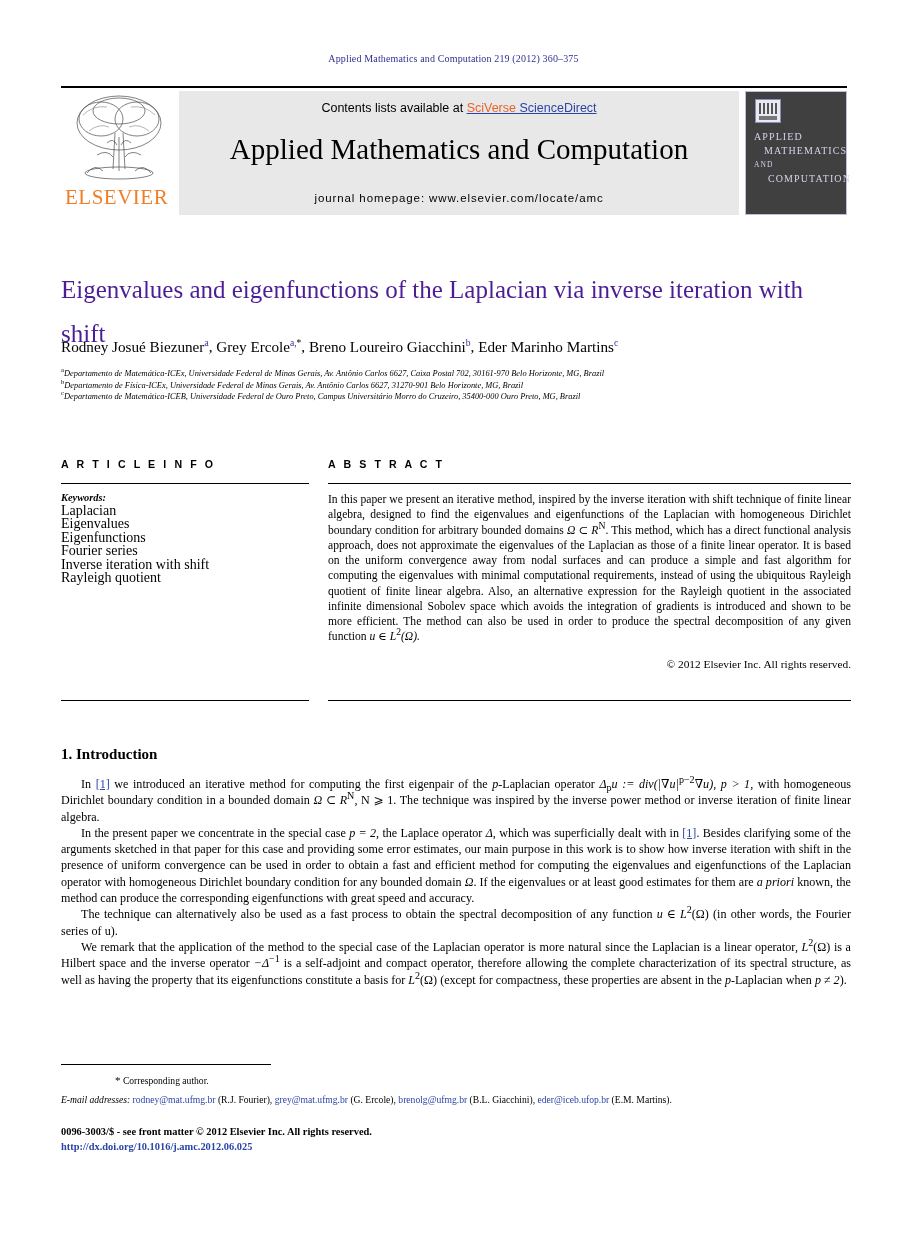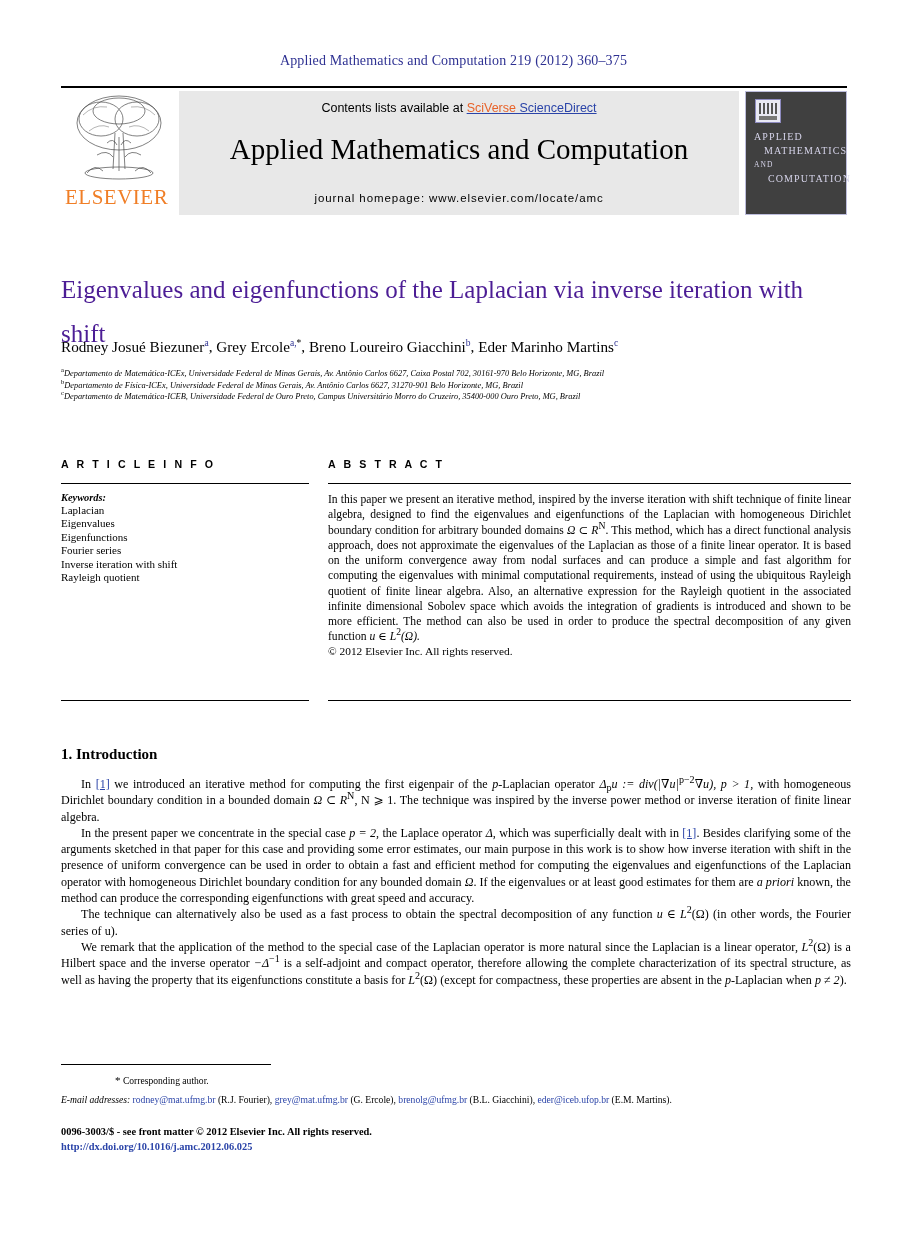--- a/index.html
+++ b/index.html
@@ -21,21 +21,21 @@
     width: 907px;
     height: 1238px;
   }
 
   
   .running-head {
     position: absolute;
     left: 0; top: 53px;
     width: 907px;
     text-align: center;
-    font-size: 14px;
+    font-size: 10px;
     color: #2e3192;
     letter-spacing: 0.15px;
   }
 
   
   .masthead {
     position: absolute;
     left: 61px; top: 86px;
     width: 786px;
     height: 130px;
@@ -186,21 +186,21 @@
     margin-top: 13px;
     margin-bottom: 8px;
   }
   .keywords-title {
     font-size: 10.4px;
     font-style: italic;
     font-weight: bold;
     margin-bottom: 1px;
   }
   .keyword {
-    font-size: 11px;
+    font-size: 14px;
     line-height: 13.4px;
   }
   .info-bottom-rule {
     position: absolute;
     left: 61px; top: 700px;
     width: 248px;
     border-top: 1px solid #000;
   }
 
   .abstract-col {
@@ -209,21 +209,22 @@
     width: 523px;
   }
   .abstract-text {
     font-size: 11.6px;
     line-height: 15.25px;
     text-align: justify;
     margin-top: 8px;
   }
   .copyright {
     font-size: 11.4px;
-    text-align: left;
+    text-align: right;
+    margin-top: 13px;
   }
   .abstract-bottom-rule {
     position: absolute;
     left: 328px; top: 700px;
     width: 523px;
     border-top: 1px solid #000;
   }
 
   
   .section-heading {

